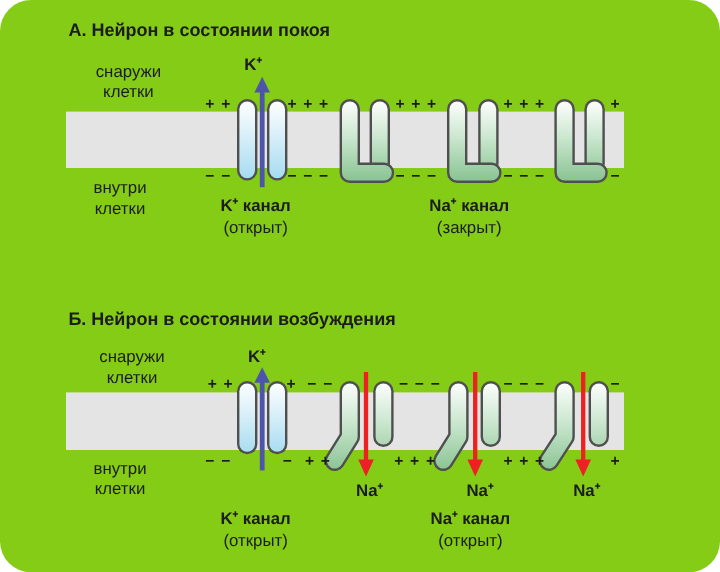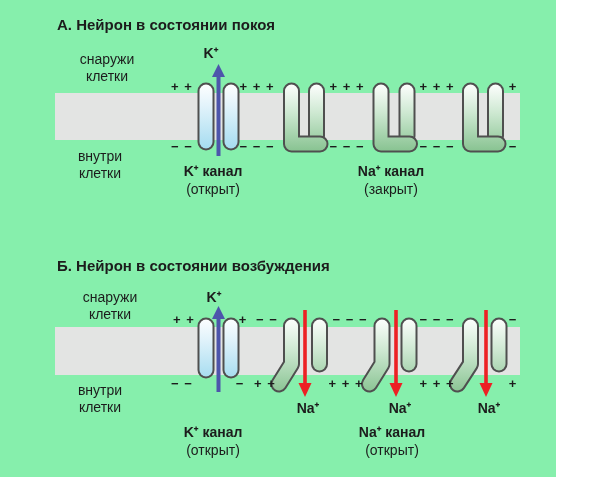--- a/index.html
+++ b/index.html
@@ -1,18 +1,19 @@
 <!DOCTYPE html>
 <html><head>
 <meta charset="utf-8">
 <style>
   html,body { margin:0; padding:0; background:#ffffff; }
   .stage {
-    position:relative; width:556px; height:477px; background:#86efac;
+    position:relative; width:600px; height:477px; background:#84cc16;
     font-family:"Liberation Sans", sans-serif;
+    border-radius:26px;
   }
   svg text { fill:#1c1c1c; font-family:"Liberation Sans", sans-serif; }
   .title   { font-size:15px; font-weight:bold; }
   .side    { font-size:14px; text-anchor:middle; }
   .ion     { font-size:14px; font-weight:bold; text-anchor:middle; }
   .chname  { font-size:14px; font-weight:bold; text-anchor:middle; }
   .chstate { font-size:14px; text-anchor:middle; }
   .chg     { font-size:13px; font-weight:bold; text-anchor:middle; letter-spacing:1px; }
   .oln { fill:none; stroke:#4f4f4f; stroke-width:17; stroke-linecap:round; stroke-linejoin:round; }
   .bluA { fill:none; stroke:url(#gbA); stroke-width:13; stroke-linecap:round; stroke-linejoin:round; }

